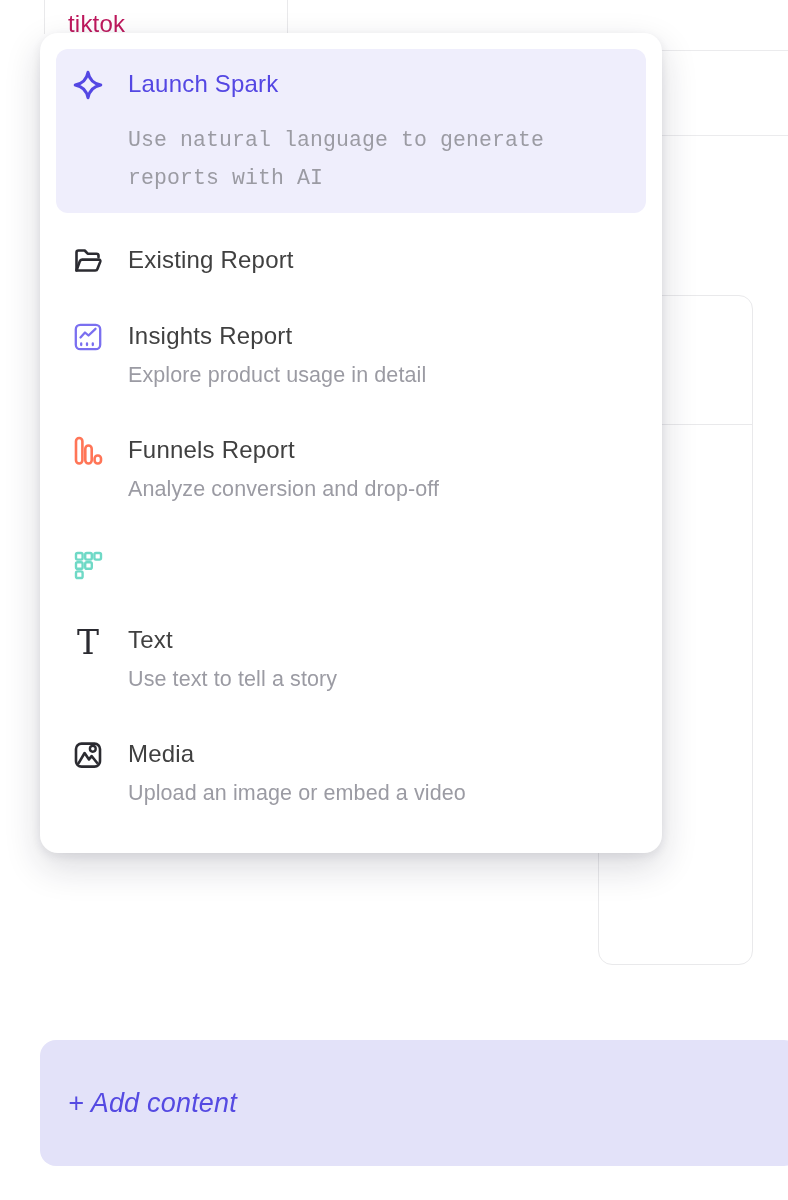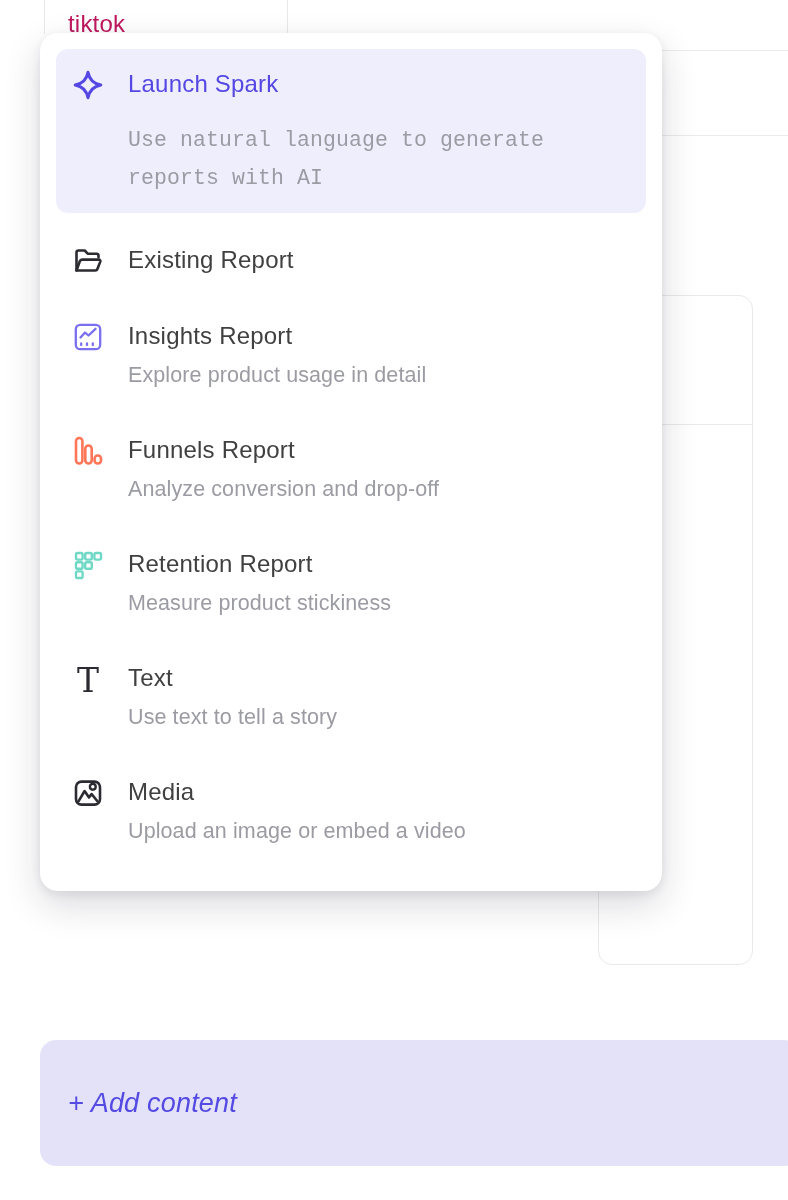--- a/index.html
+++ b/index.html
@@ -130,24 +130,20 @@
     <span class="icon-box" style="color: rgb(111, 217, 198);">
       <svg viewBox="0 0 32 32" fill="none" stroke="currentColor" stroke-width="2.4">
         <rect x="4" y="4" width="6.6" height="6.6" rx="1.6"></rect>
         <rect x="13.2" y="4" width="6.6" height="6.6" rx="1.6"></rect>
         <rect x="22.4" y="4" width="6.6" height="6.6" rx="1.6"></rect>
         <rect x="4" y="13.2" width="6.6" height="6.6" rx="1.6"></rect>
         <rect x="13.2" y="13.2" width="6.6" height="6.6" rx="1.6"></rect>
         <rect x="4" y="22.4" width="6.6" height="6.6" rx="1.6"></rect>
       </svg>
     </span>
-    <div>
-      <div class="item-title">Retention Report</div>
-      <div class="item-desc">Measure product stickiness</div>
-    </div>
   </div>
 
   <div class="menu-item">
     <span class="icon-box" style="color: rgb(43, 43, 49);">
       <svg viewBox="0 0 32 32">
         <text x="16" y="28.5" text-anchor="middle" font-family="DejaVu Serif, serif" font-size="33" fill="currentColor">T</text>
       </svg>
     </span>
     <div>
       <div class="item-title">Text</div>

